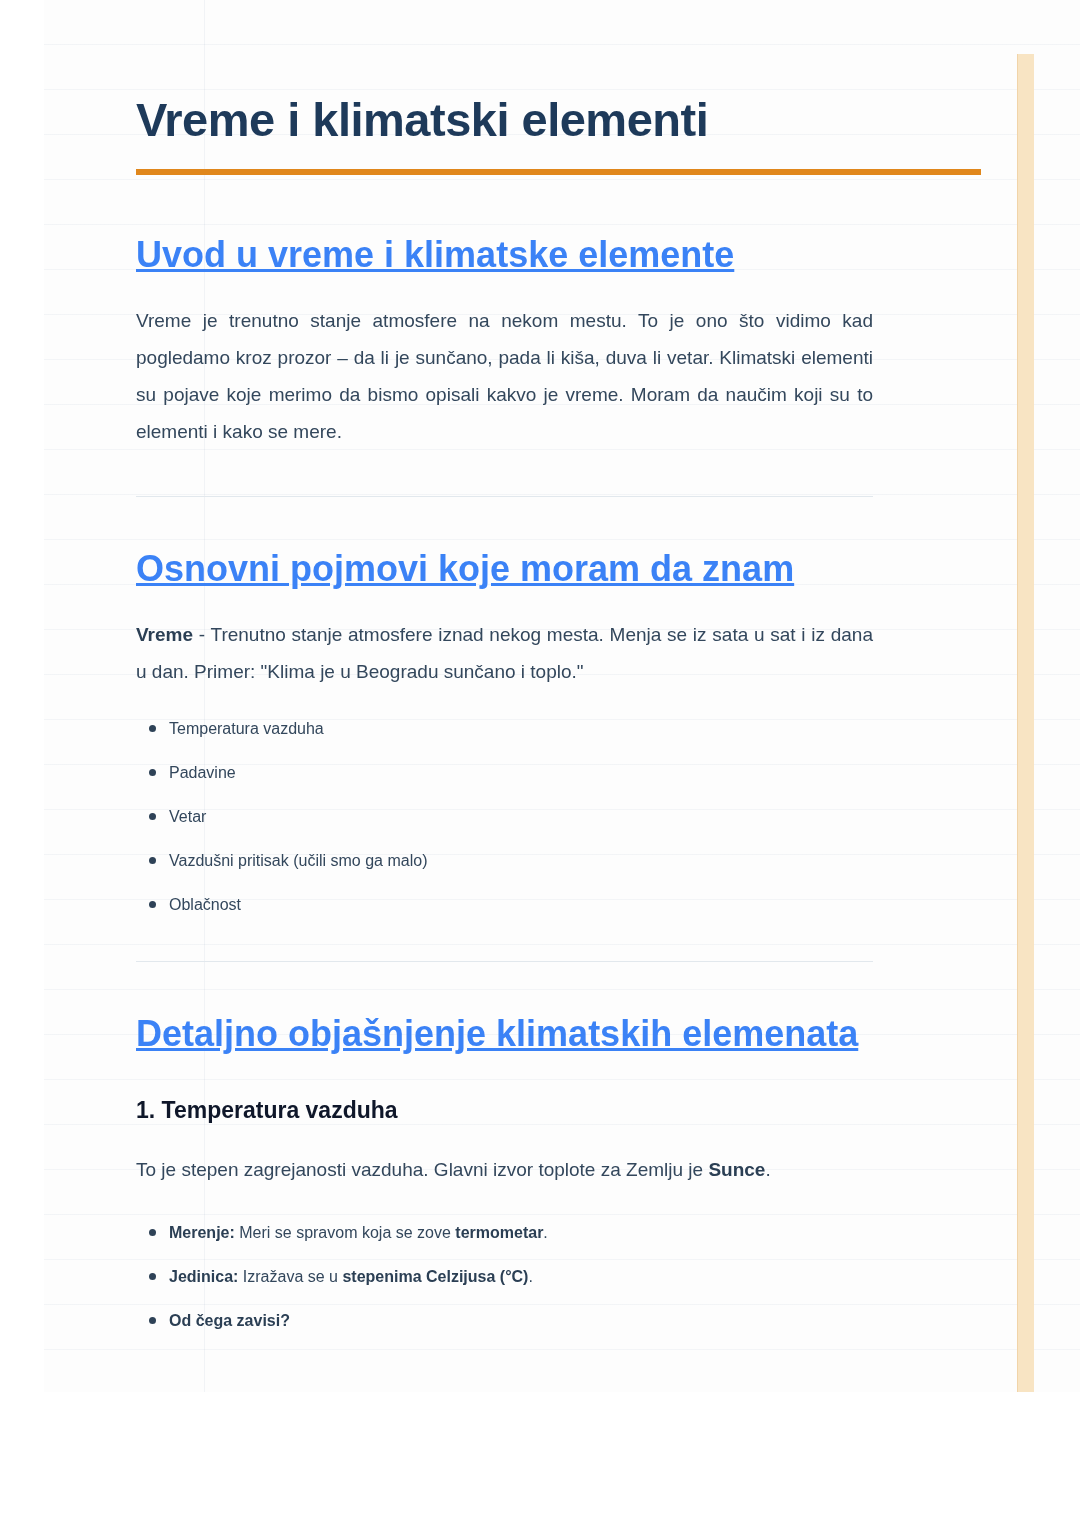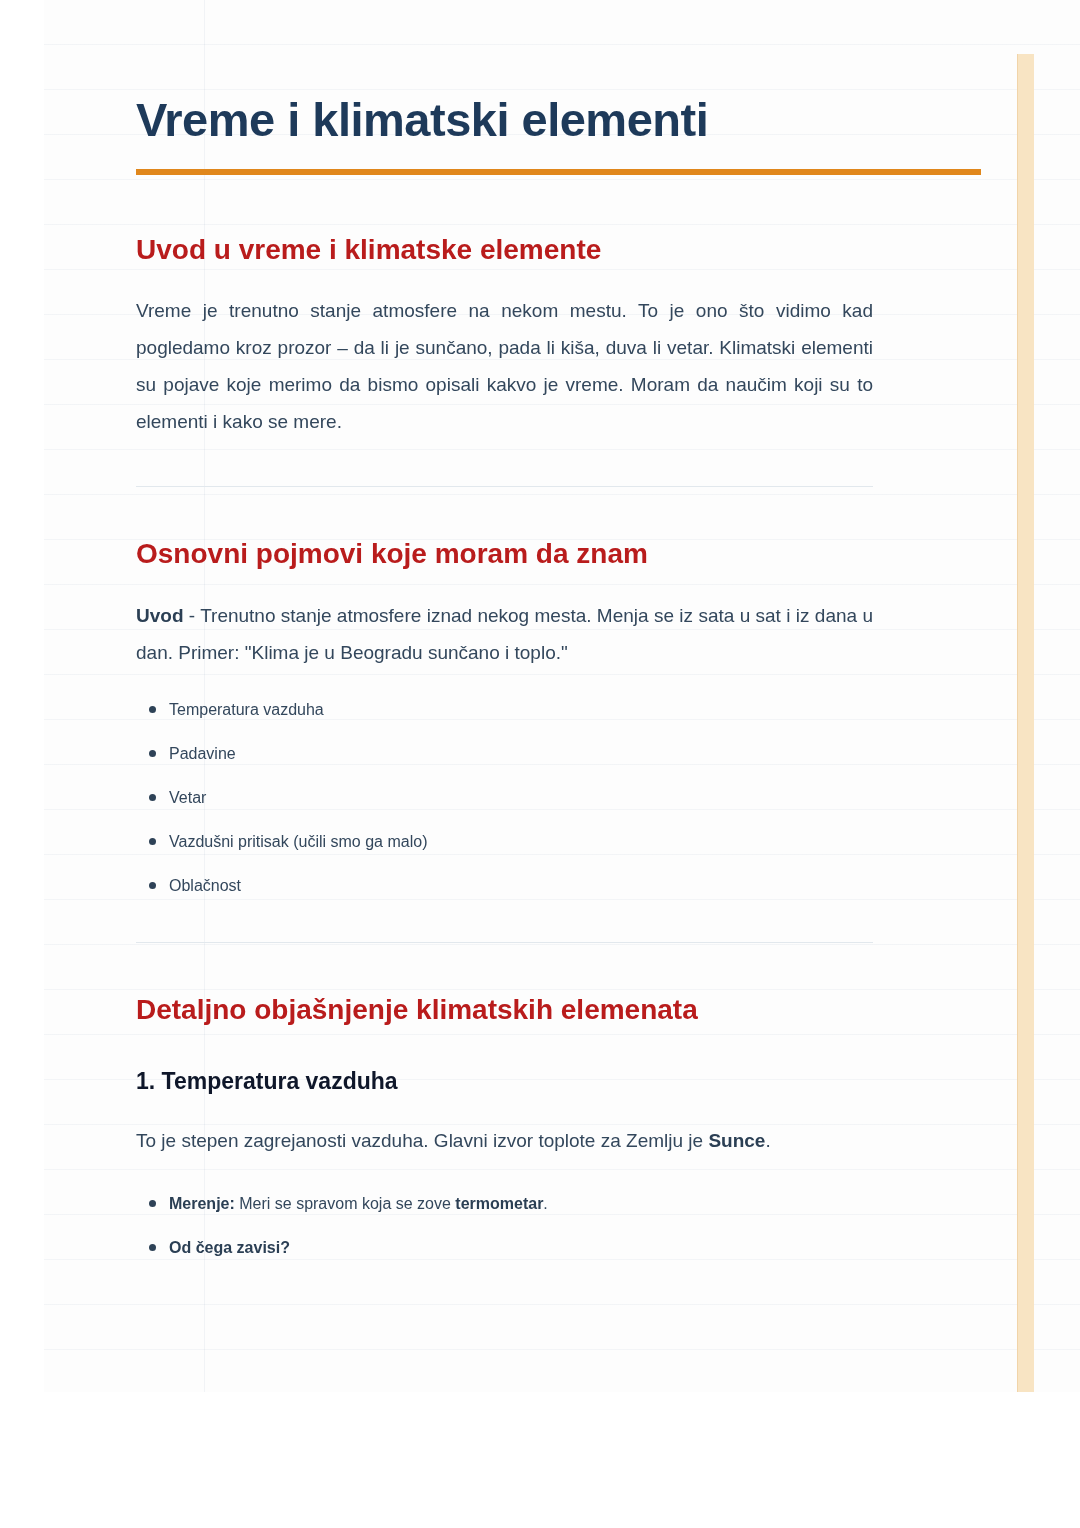--- a/index.html
+++ b/index.html
@@ -39,21 +39,21 @@
     margin-top:94px;
     font-size:47px; line-height:1.12; font-weight:800;
     color:#1e3a5a; letter-spacing:-0.5px;
   }
   .title-rule {
     margin-top:22px; height:6px; width:845px;
     background:#e0871c;
   }
 
   h2.section-heading {
-    font-size:28px; font-weight:700; color:#b91c1c; line-height:1.2;
+    font-size:36px; font-weight:700; color:#3b82f6; line-height:1.2;text-decoration:underline;
   }
   h3.sub-heading {
     font-size:23px; font-weight:700; color:#0f172a; line-height:1.2;
   }
 
   .body-text {
     width:737px;
     font-size:19px; line-height:37px;
     color:#33475c;
     text-align:justify;
@@ -108,21 +108,21 @@
     <section>
       <h2 class="section-heading mt-h2-first">Uvod u vreme i klimatske elemente</h2>
       <p class="body-text mt-para">Vreme je trenutno stanje atmosfere na nekom mestu. To je ono što vidimo kad pogledamo kroz prozor – da li je sunčano, pada li kiša, duva li vetar. Klimatski elementi su pojave koje merimo da bismo opisali kakvo je vreme. Moram da naučim koji su to elementi i kako se mere.</p>
     </section>
 
     <div class="divider mt-divider"></div>
 
     <section>
       <h2 class="section-heading mt-h2">Osnovni pojmovi koje moram da znam</h2>
 
-      <p class="body-text mt-para"><strong>Uvod</strong><span> - Trenutno stanje atmosfere iznad nekog mesta. Menja se iz sata u sat i iz dana u dan. Primer: "Klima je u Beogradu sunčano i toplo."</span></p>
+      <p class="body-text mt-para"><strong>Vreme</strong><span> - Trenutno stanje atmosfere iznad nekog mesta. Menja se iz sata u sat i iz dana u dan. Primer: "Klima je u Beogradu sunčano i toplo."</span></p>
 
       <ul class="dot-list mt-list">
         <li>Temperatura vazduha</li>
         <li>Padavine</li>
         <li>Vetar</li>
         <li>Vazdušni pritisak (učili smo ga malo)</li>
         <li>Oblačnost</li>
       </ul>
     </section>
 
@@ -130,20 +130,21 @@
 
     <section>
       <h2 class="section-heading mt-h2">Detaljno objašnjenje klimatskih elemenata</h2>
 
       <h3 class="sub-heading mt-h3">1. Temperatura vazduha</h3>
 
       <p class="body-text mt-para"><span>To je stepen zagrejanosti vazduha. Glavni izvor toplote za Zemlju je </span><strong>Sunce</strong><span>.</span></p>
 
       <ul class="dot-list mt-list2">
         <li><strong>Merenje:</strong><span> Meri se spravom koja se zove </span><strong>termometar</strong><span>.</span></li>
+        <li><strong>Jedinica:</strong><span> Izražava se u </span><strong>stepenima Celzijusa (°C)</strong><span>.</span></li>
         <li>
           <span><strong>Od čega zavisi?</strong></span>
           
         </li>
       </ul>
     </section>
 
   </div>
 
   <div class="footer-credit">(c) Knowunity 2025</div>

